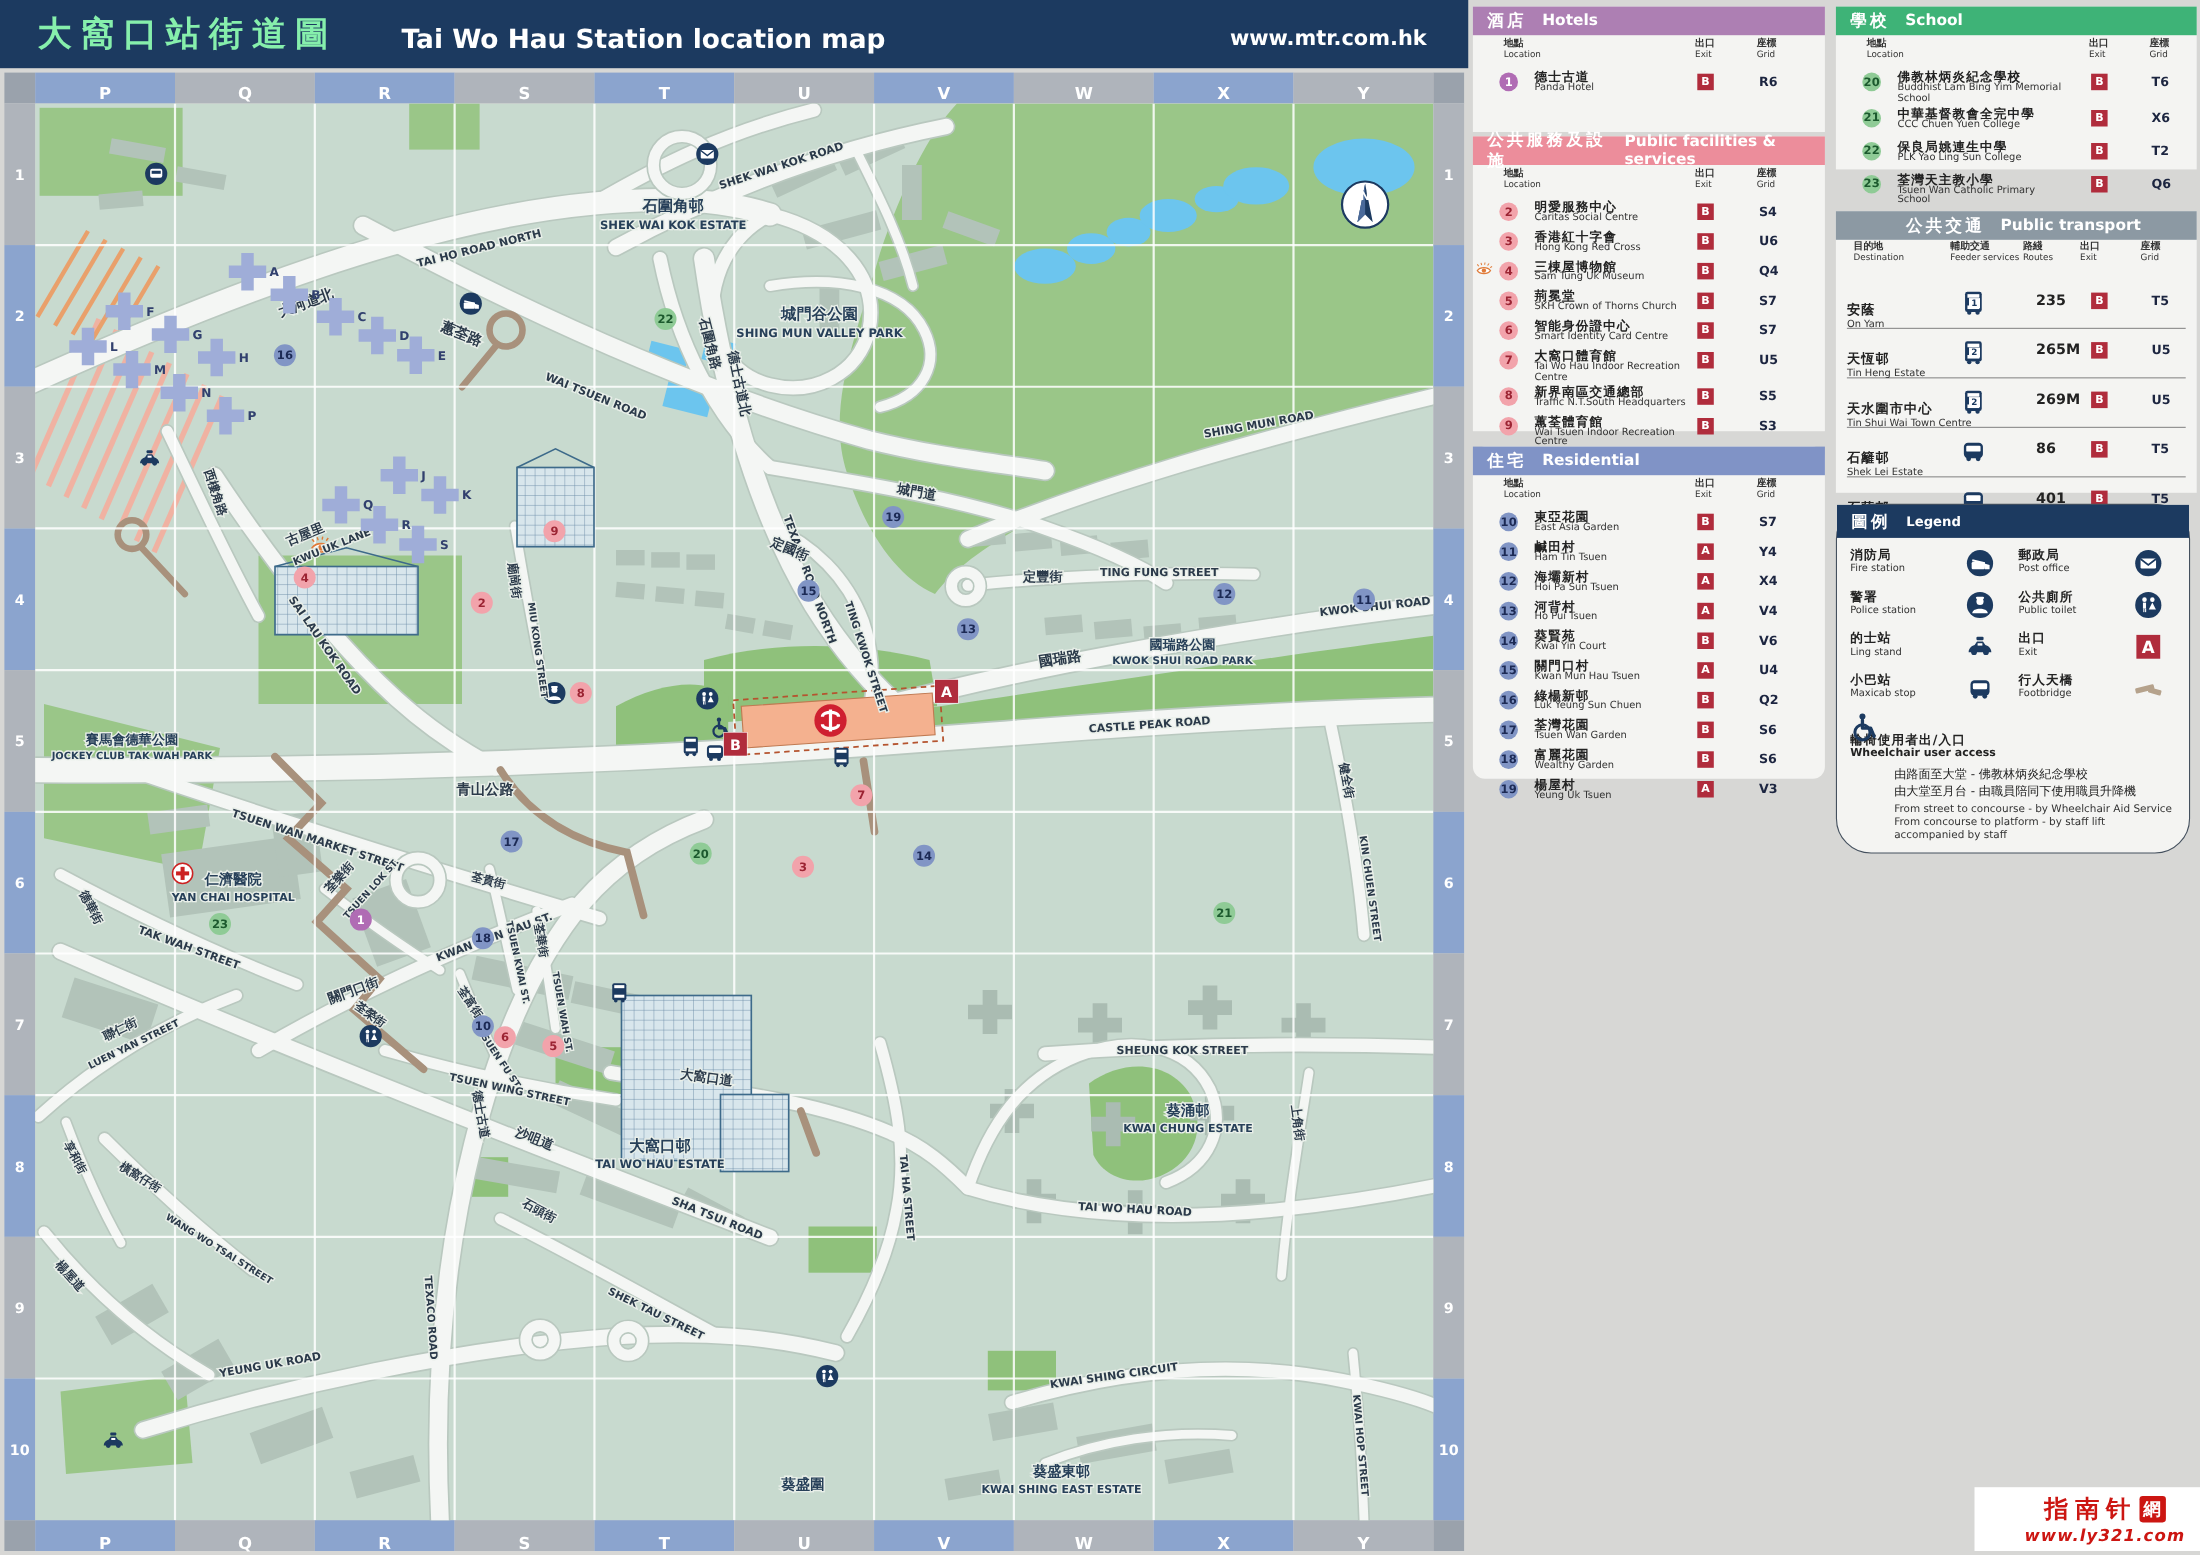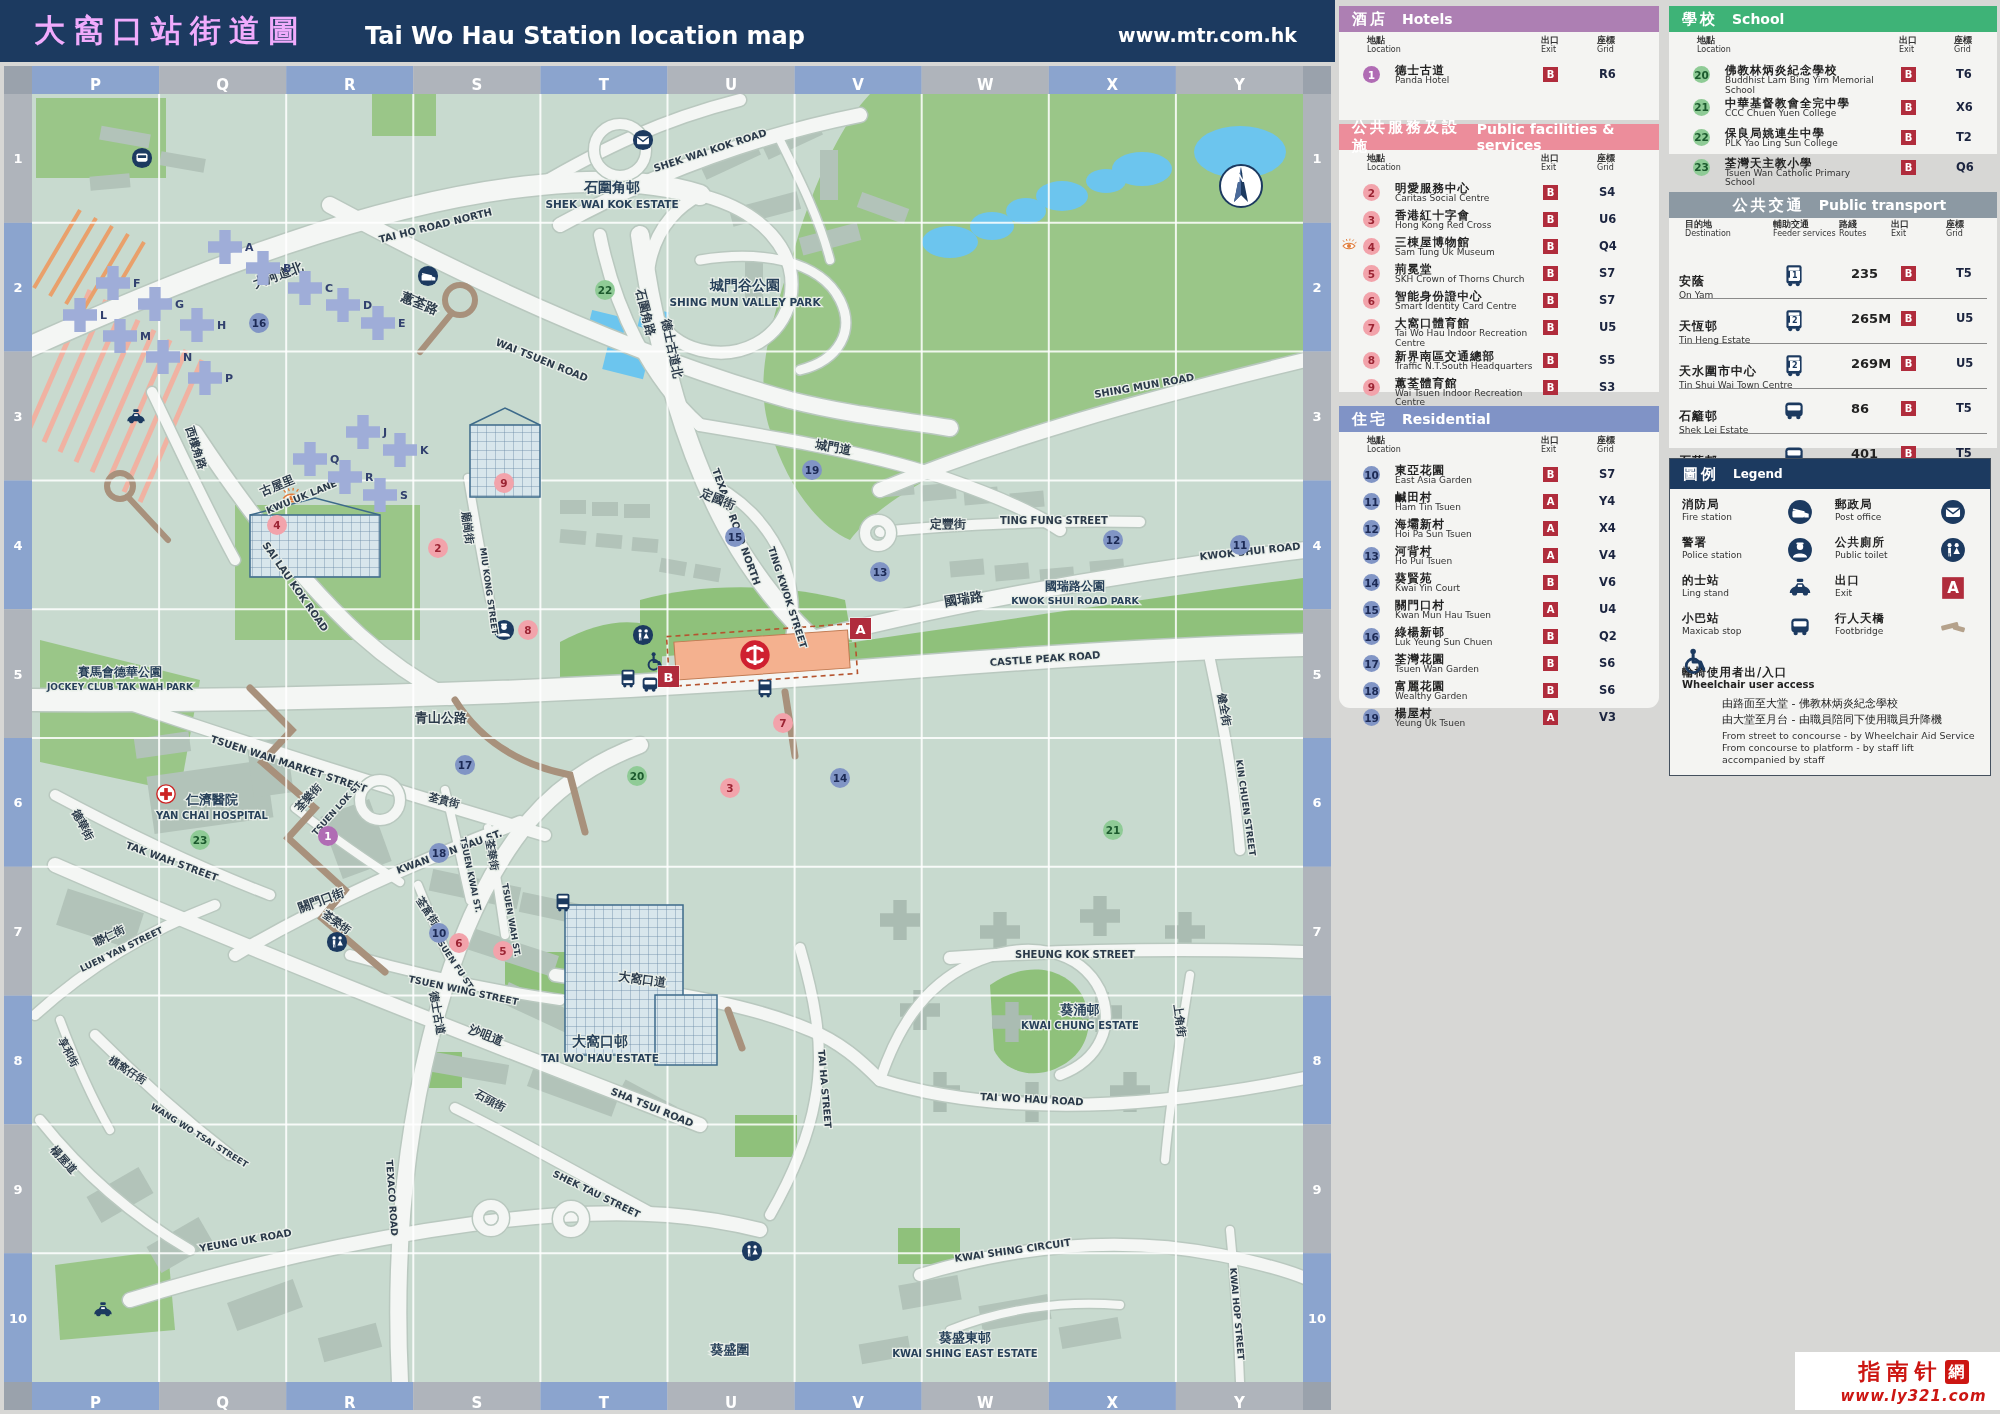--- a/index.html
+++ b/index.html
@@ -1,21 +1,21 @@
 <!DOCTYPE html>
 <html><head>
 <meta charset="utf-8">
 <style>
   html,body{margin:0;padding:0;background:#d7d7d5;}
   .stage{position:relative;width:2000px;height:1414px;overflow:hidden;
          font-family:"DejaVu Sans","Liberation Sans",sans-serif;background:#d7d7d5;}
   
   .map-board{position:absolute;left:0;top:0;width:1335px;height:1414px;background:#d7d7d5;}
   .map-header{position:absolute;left:0;top:0;width:1335px;height:62px;background:#1c3a60;}
-  .map-header .t-zh{position:absolute;left:34px;top:10px;color:#f0abfc;font-size:31px;font-weight:bold;letter-spacing:8px;}
+  .map-header .t-zh{position:absolute;left:34px;top:10px;color:#86efac;font-size:31px;font-weight:bold;letter-spacing:8px;}
   .map-header .t-en{position:absolute;left:365px;top:22px;color:#fff;font-size:24px;font-weight:bold;}
   .map-header .t-url{position:absolute;right:38px;top:24px;color:#fff;font-size:19px;font-weight:bold;}
   .map-svg{position:absolute;left:0;top:62px;}
   
   .panel-region{position:absolute;left:1335px;top:0;width:665px;height:1414px;background:#d7d7d5;}
   .pcol{position:absolute;}
   .panel{position:absolute;left:0;right:0;background:#f4f4f2;}
   .phead{height:26px;display:flex;align-items:center;gap:14px;padding-left:13px;color:#fff;}
   .phead .hz{font-size:15px;font-weight:bold;letter-spacing:3px;}
   .phead .he{font-size:14px;font-weight:bold;}
@@ -1212,21 +1212,21 @@
                   
                 </span>
                 <span class="route">401</span>
                 <span class="exit-badge">B</span>
                 <span class="grid-ref">T5</span>
               </div>
             </div>
         </div>
       </div>
 
-      <div class="legend-box" style="top:458px;">
+      <div class="legend-box" style="top:458px;border-radius:32px;">
         <div class="phead hd-leg" style="height:30px">
           <span class="hz">圖例</span>
           <span class="he" style="font-size:12px">Legend</span>
         </div>
         <div class="legend-grid">
 
         <div class="litem">
               <span class="names"><span class="nz">消防局</span><span class="ne">Fire station</span></span>
               <span class="licon"><svg viewBox="0 0 24 24">
                   <use href="#ic-fire"></use>

